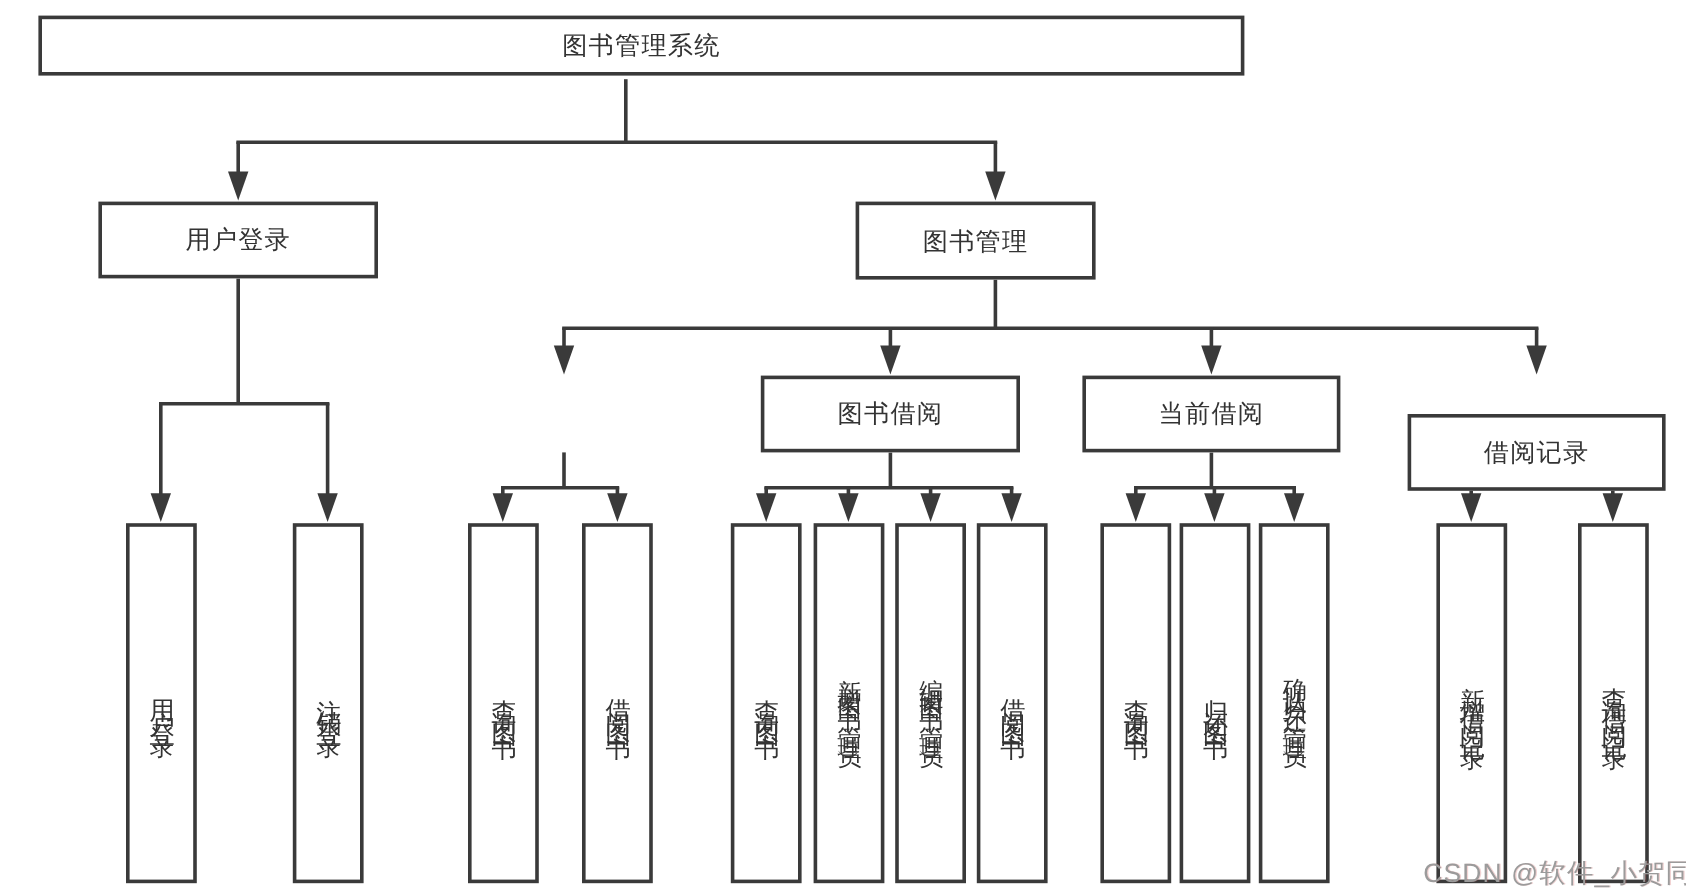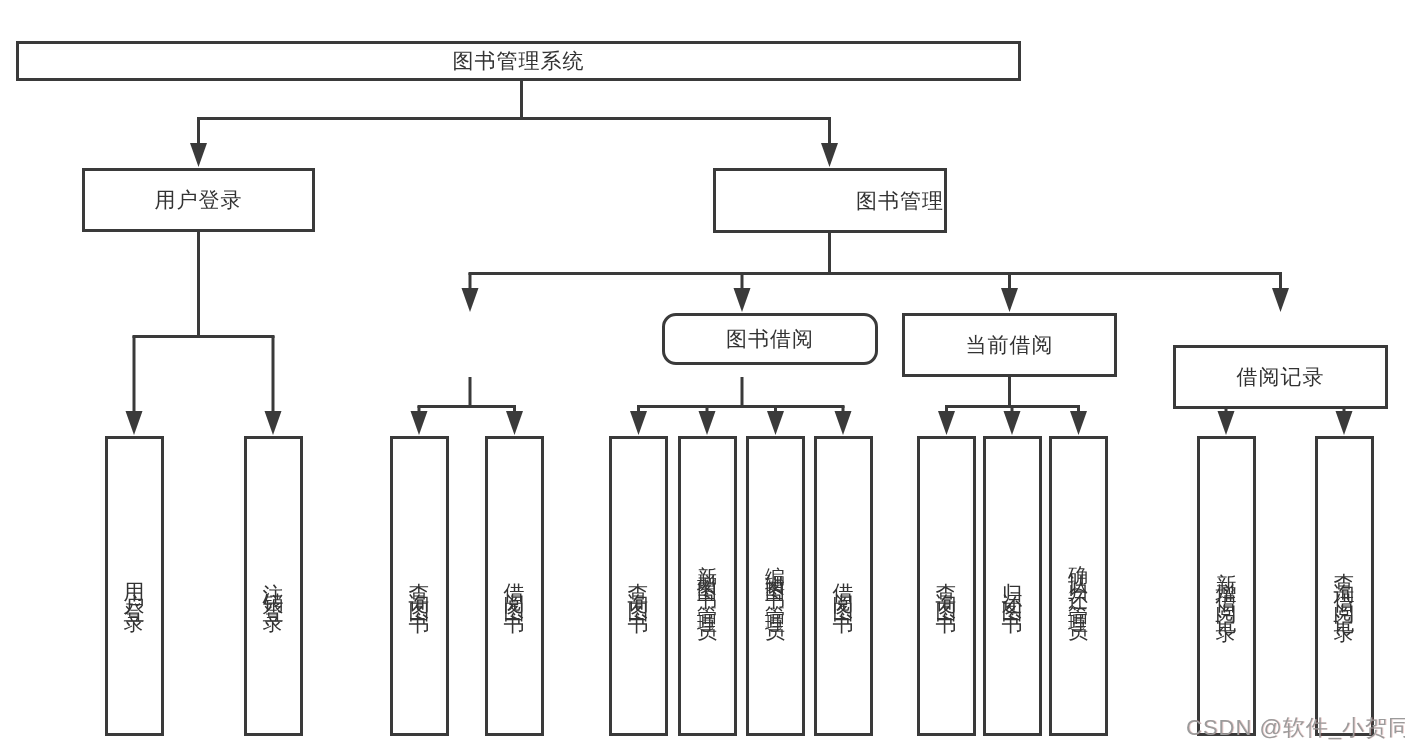--- a/index.html
+++ b/index.html
@@ -114,32 +114,32 @@
       <polygon points="767,411 784,411 775.5,435"></polygon>
       <polygon points="834.5,411 851.5,411 843,435"></polygon>
       <polygon points="938,411 955,411 946.5,435"></polygon>
       <polygon points="1003.5,411 1020.5,411 1012,435"></polygon>
       <polygon points="1070,411 1087,411 1078.5,435"></polygon>
       <polygon points="1217.5,411 1234.5,411 1226,435"></polygon>
       <polygon points="1335.5,411 1352.5,411 1344,435"></polygon>
     </g>
   </svg>
 
-  <div class="node h" style="left:16px;top:13px;width:1005px;height:40px;margin-top:28px;">
+  <div class="node h" style="left:32px;top:13px;width:1005px;height:50px;">
     <span>图书管理系统</span>
   </div>
 
   <div class="node h" style="left:82px;top:168px;width:233px;height:64px;">
     <span>用户登录</span>
   </div>
-  <div class="node h" style="left:713px;top:168px;width:234px;height:65px;justify-content:flex-end;">
+  <div class="node h" style="left:713px;top:168px;width:200px;height:65px;">
     <span>图书管理</span>
   </div>
 
-  <div class="node h" style="left:662px;top:313px;width:216px;height:52px;border-radius:14px;">
+  <div class="node h" style="left:634px;top:313px;width:216px;height:64px;">
     <span>图书借阅</span>
   </div>
   <div class="node h" style="left:902px;top:313px;width:215px;height:64px;font-family:Liberation Mono, monospace;">
     <span>当前借阅</span>
   </div>
   <div class="node h" style="left:1173px;top:313px;width:215px;height:64px;margin-top:32px;">
     <span>借阅记录</span>
   </div>
 
   <div class="node v" style="left:105px;top:436px;width:59px;height:300px;">

